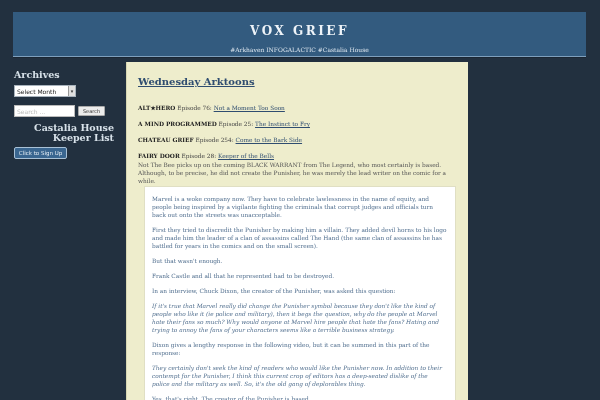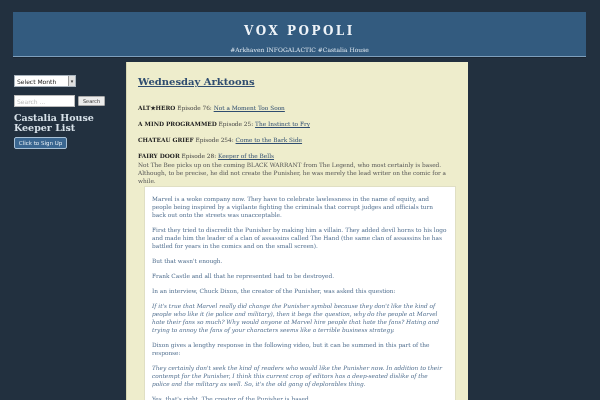--- a/index.html
+++ b/index.html
@@ -47,21 +47,21 @@
     width:61px; height:12px; background:#fff; border:1px solid #bbb;
     box-sizing:border-box; font-family:"DejaVu Sans", sans-serif;
     font-size:6px; color:#bbb; padding-left:2px; line-height:11px;
   }
   .search-btn {
     margin-left:3px; width:27px; height:10px; background:#ececec;
     border:1px solid #aaa; box-sizing:border-box; border-radius:1px;
     font-family:"DejaVu Sans", sans-serif; font-size:5px; color:#333;
     text-align:center; line-height:9px;
   }
-  .sb-title2 { margin-top:6px; }
+  .sb-title2 { margin-top:6px;text-align:right; }
   .signup-btn {
     margin-top:4px; width:53px; height:12px; background:#3a6690;
     border:1px solid #a9c1d6; border-radius:2px; box-sizing:border-box;
     font-family:"DejaVu Sans", sans-serif; font-size:5.5px; color:#e6eef5;
     text-align:center; line-height:10px;
   }
   .content {
     position:absolute; left:126px; top:62px; width:341px; height:350px;
     background:#eeedcc;
     border-left:1px solid #d7d6b2;
@@ -87,25 +87,26 @@
     padding:8px 8px 0 7px;
     font-size:5.8px; line-height:8px; color:#4f6d8d;
   }
   .quote p { margin:0 0 7px 0; }
   .quote p.it { font-style:italic; }
 </style>
 </head>
 <body>
 
 <div class="header">
-  <div class="site-title">VOX POPOLI</div>
+  <div class="site-title">VOX GRIEF</div>
   <div class="tagline">#Arkhaven INFOGALACTIC #Castalia House</div>
 </div>
 
 <div class="sidebar">
+  <h3 class="sb-title">Archives</h3>
   <div class="select">
     <span>Select Month</span>
     <span class="arrow">▾</span>
   </div>
   <div class="search-row">
     <div class="search-input">Search ...</div>
     <div class="search-btn">Search</div>
   </div>
   <h3 class="sb-title sb-title2">
     <span>Castalia House</span><br>

